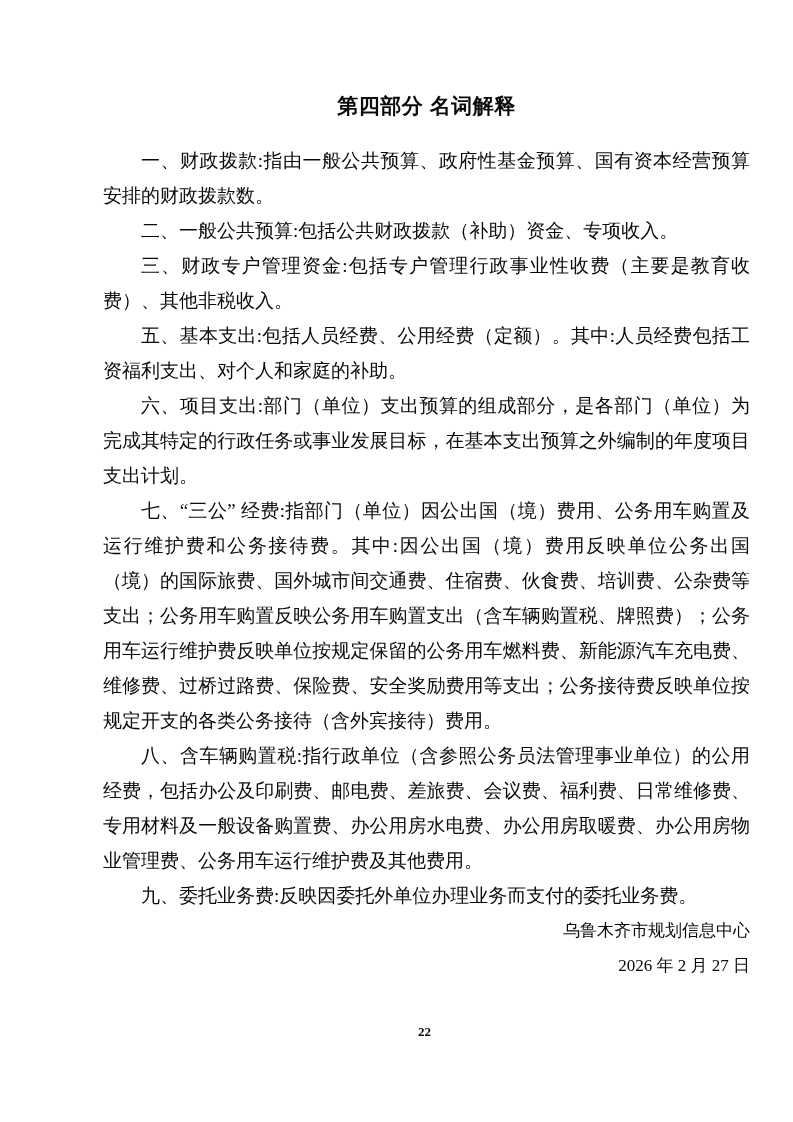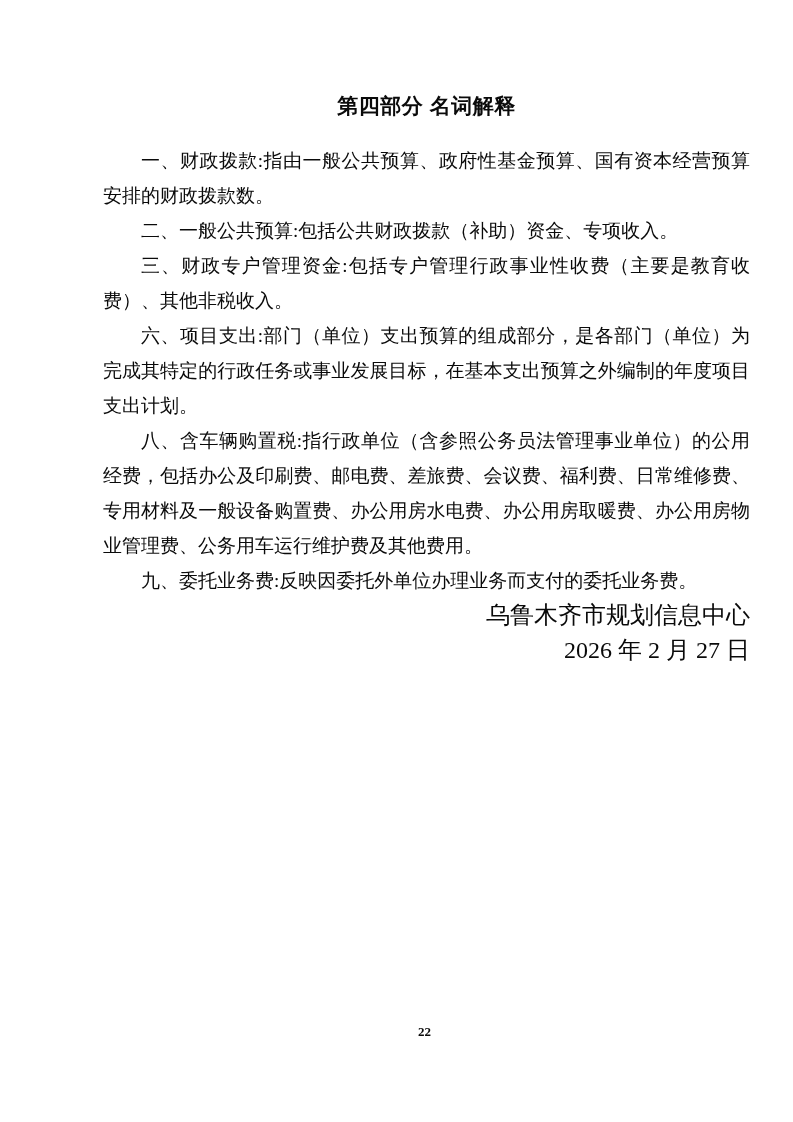--- a/index.html
+++ b/index.html
@@ -40,21 +40,21 @@
     word-break: break-all;
   }
   .term {
     font-weight: 400;
   }
   .def {
     font-weight: 400;
   }
   .sign-line {
     margin: 0;
-    font-size: 24px;
+    font-size: 17px;
     line-height: 35px;
     text-align: right;
     text-indent: 0;
   }
   .pagenum {
     position: absolute;
     top: 1024px;
     left: 0;
     width: 793px;
     text-align: center;
@@ -71,23 +71,25 @@
   <h1 class="doc-title">第四部分 名词解释</h1>
 
   <div class="glossary">
   <p class="para"><strong class="term">一、财政拨款:</strong><span class="def">指由一般公共预算、政府性基金预算、国有资本经营预算安排的财政拨款数。</span></p>
 
   <p class="para"><strong class="term">二、一般公共预算:</strong><span class="def">包括公共财政拨款（补助）资金、专项收入。</span></p>
 
   <p class="para"><strong class="term">三、财政专户管理资金:</strong><span class="def">包括专户管理行政事业性收费（主要是教育收费）、其他非税收入。</span></p>
 
 
+  <p class="para"><strong class="term">五、基本支出:</strong><span class="def">包括人员经费、公用经费（定额）。其中:人员经费包括工资福利支出、对个人和家庭的补助。</span></p>
 
   <p class="para"><strong class="term">六、项目支出:</strong><span class="def">部门（单位）支出预算的组成部分，是各部门（单位）为完成其特定的行政任务或事业发展目标，在基本支出预算之外编制的年度项目支出计划。</span></p>
 
+  <p class="para"><strong class="term">七、“三公” 经费:</strong><span class="def">指部门（单位）因公出国（境）费用、公务用车购置及运行维护费和公务接待费。其中:因公出国（境）费用反映单位公务出国（境）的国际旅费、国外城市间交通费、住宿费、伙食费、培训费、公杂费等支出；公务用车购置反映公务用车购置支出（含车辆购置税、牌照费）；公务用车运行维护费反映单位按规定保留的公务用车燃料费、新能源汽车充电费、维修费、过桥过路费、保险费、安全奖励费用等支出；公务接待费反映单位按规定开支的各类公务接待（含外宾接待）费用。</span></p>
 
   <p class="para"><strong class="term">八、含车辆购置税:</strong><span class="def">指行政单位（含参照公务员法管理事业单位）的公用经费，包括办公及印刷费、邮电费、差旅费、会议费、福利费、日常维修费、专用材料及一般设备购置费、办公用房水电费、办公用房取暖费、办公用房物业管理费、公务用车运行维护费及其他费用。</span></p>
 
   <p class="para"><strong class="term">九、委托业务费:</strong><span class="def">反映因委托外单位办理业务而支付的委托业务费。</span></p>
 </div>
 
   <p class="sign-line">乌鲁木齐市规划信息中心</p>
 
   <p class="sign-line">2026 年 2 月 27 日</p>
 

